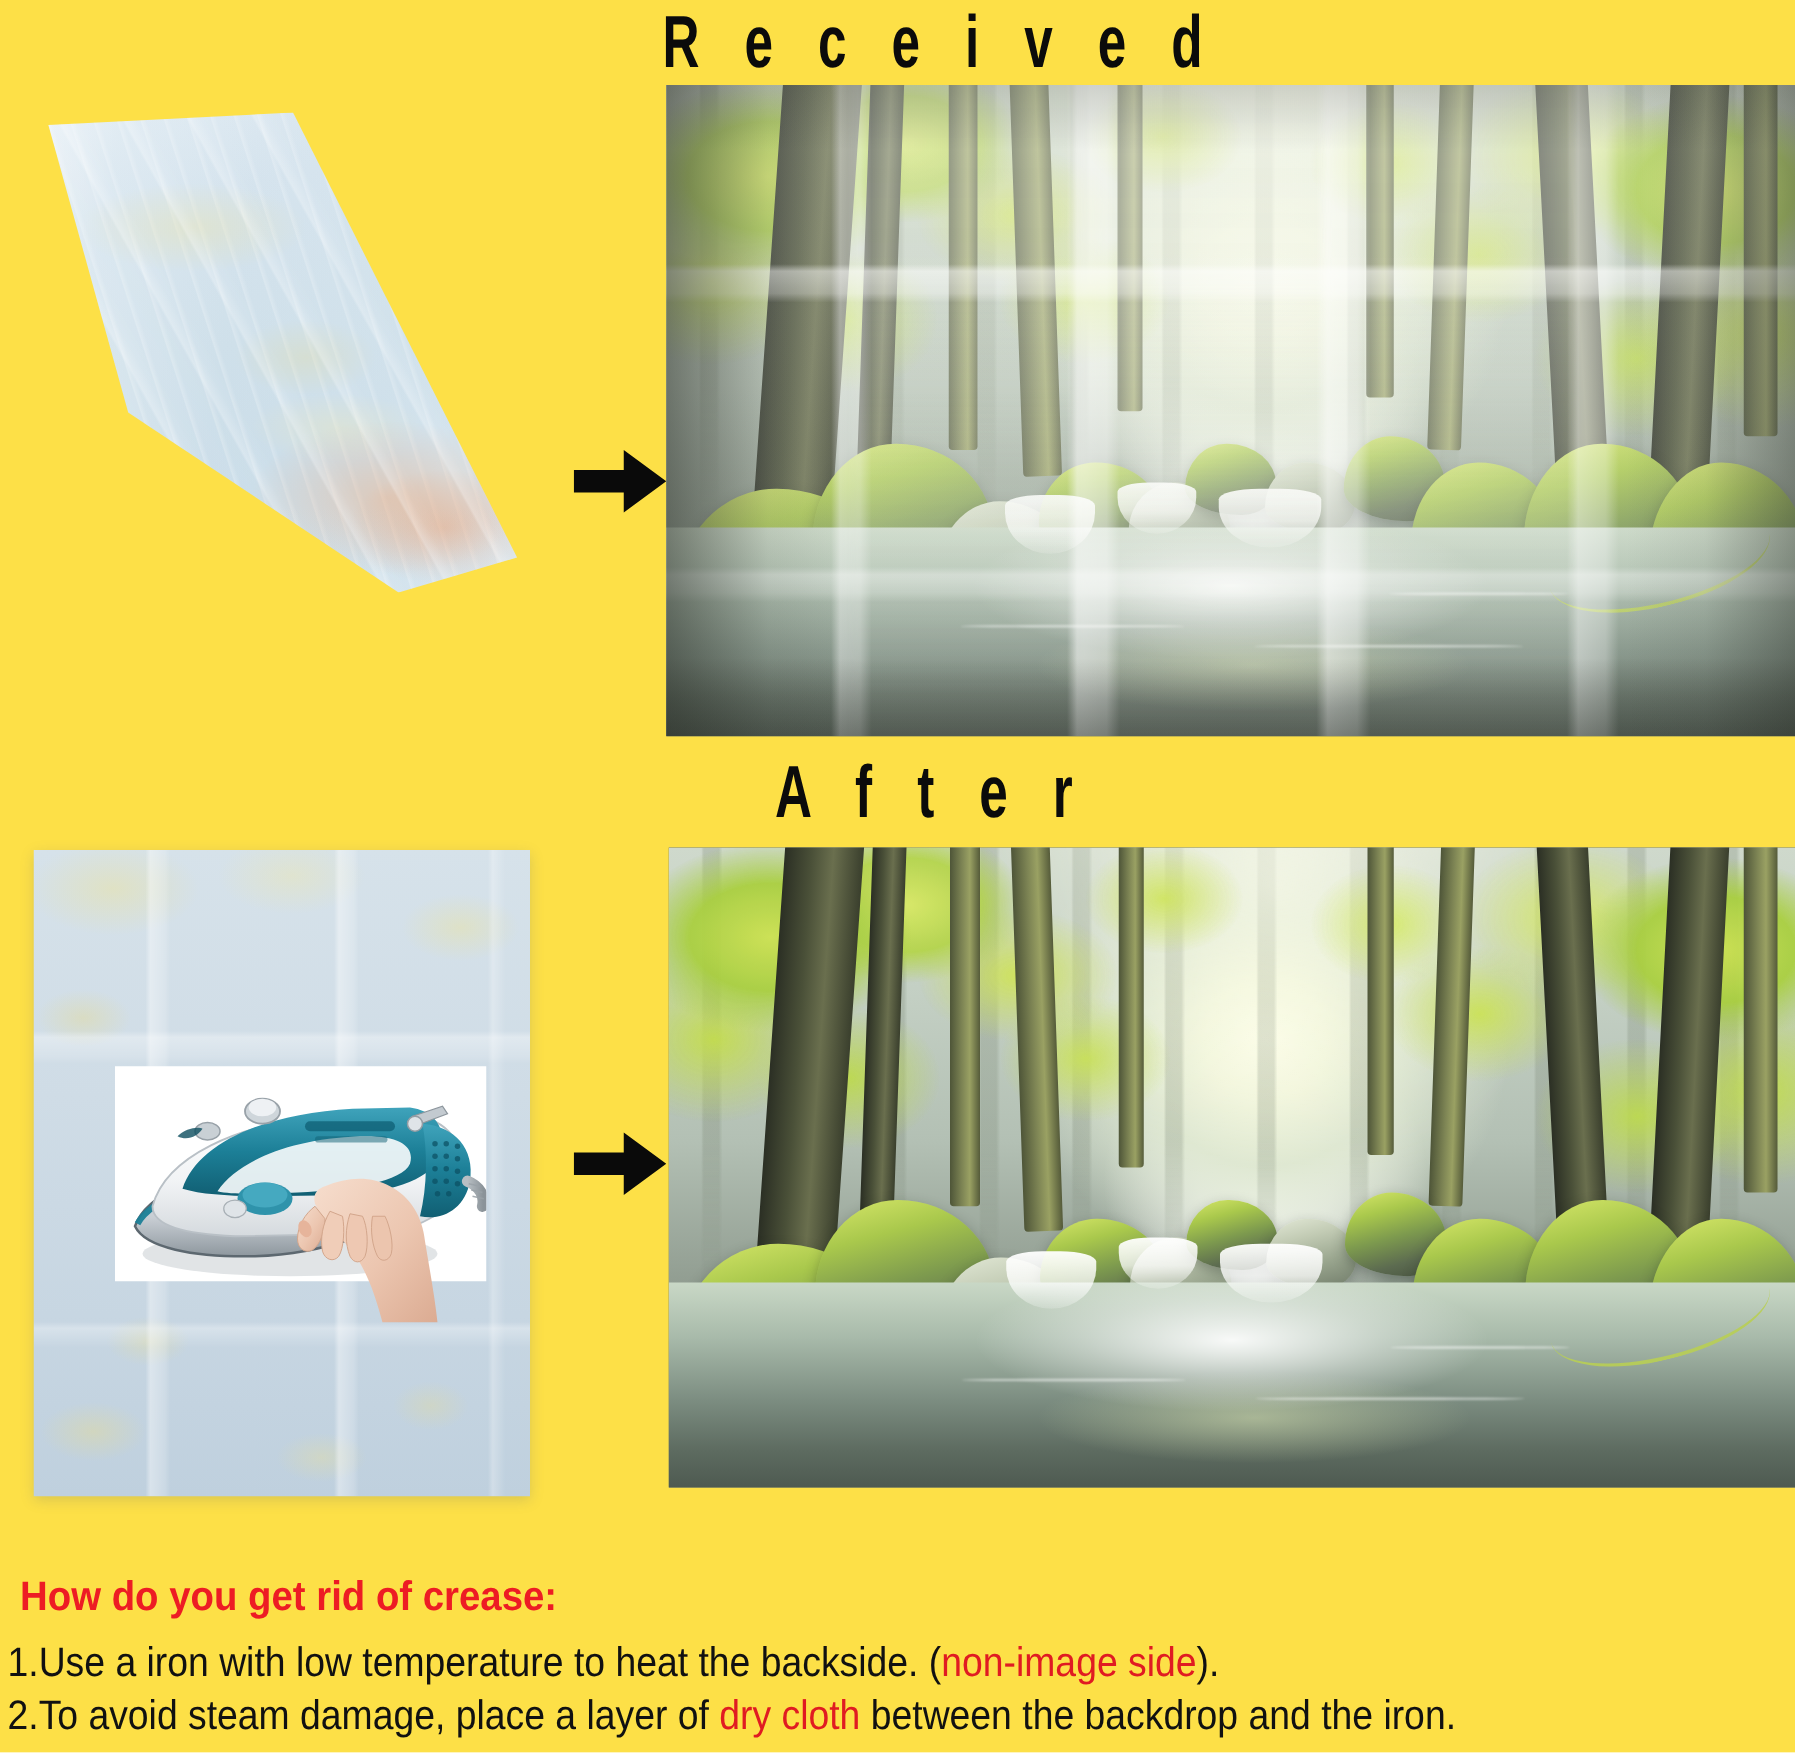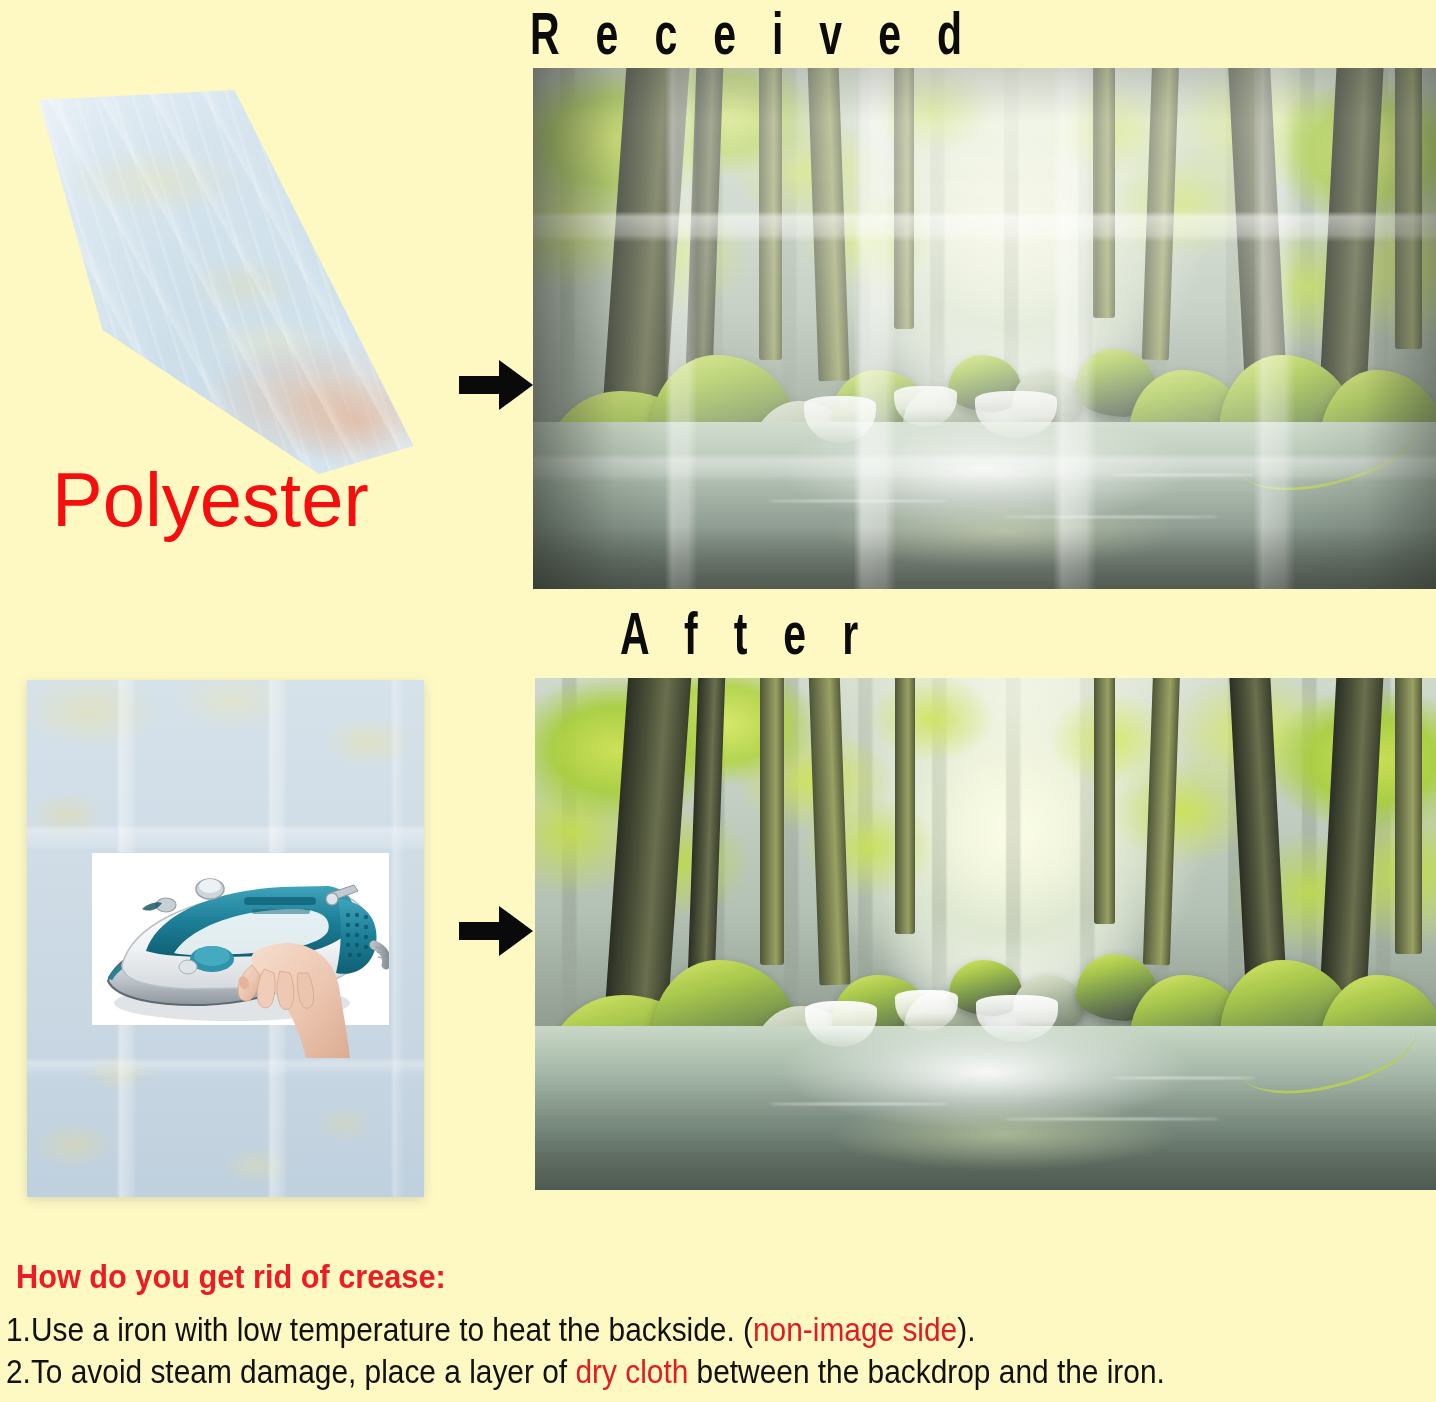--- a/index.html
+++ b/index.html
@@ -2,21 +2,21 @@
 <html><head>
 <meta charset="utf-8">
 <style>
   * { box-sizing: border-box; margin: 0; padding: 0; }
   html, body {
     width: 1436px; height: 1402px;
     background: #ffffff;
     font-family: "Liberation Sans", sans-serif;
     overflow: hidden;
   }
-  .page { position: relative; width: 1436px; height: 1402px; background:#fef9c3; }
+  .page { position: relative; width: 1436px; height: 1402px; background:#fde047; }
 
   
   .section-title {
     position: absolute;
     font-family: "Liberation Sans", sans-serif;
     font-weight: 700;
     color: #0b0b0b;
     letter-spacing: 0.30em;
     font-size: 50px;
     line-height: 1;
@@ -337,21 +337,20 @@
 <div class="page">
 
   <div class="section-title" id="title-received">R e c e i v e d</div>
 
   <div id="folded-fabric">
     <div class="sheet"></div>
     <div class="ghost"></div>
     <div class="creases"></div>
   </div>
 
-  <div id="polyester-label">Polyester</div>
 
   <svg class="arrow" id="arrow-received" viewBox="0 0 74 58">
     <polygon points="0,20 40,20 40,4 74,29 40,54 40,38 0,38" fill="#0a0a0a"></polygon>
   </svg>
 
   <div class="forest" id="img-received">
     <div class="layer bg-mist"></div>
     <div class="layer bg-trunks"></div>
     <div class="layer light-shafts"></div>
     <div class="layer canopy"></div>

